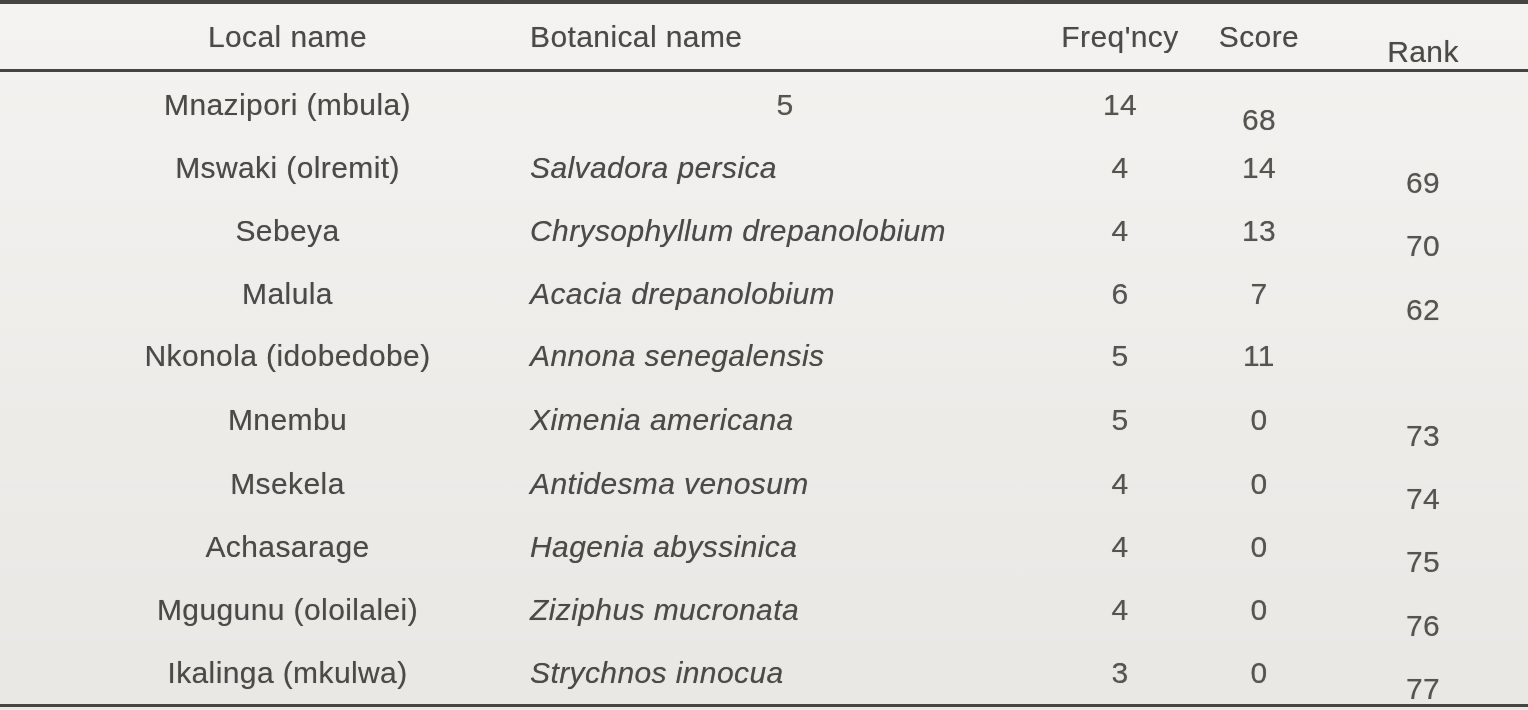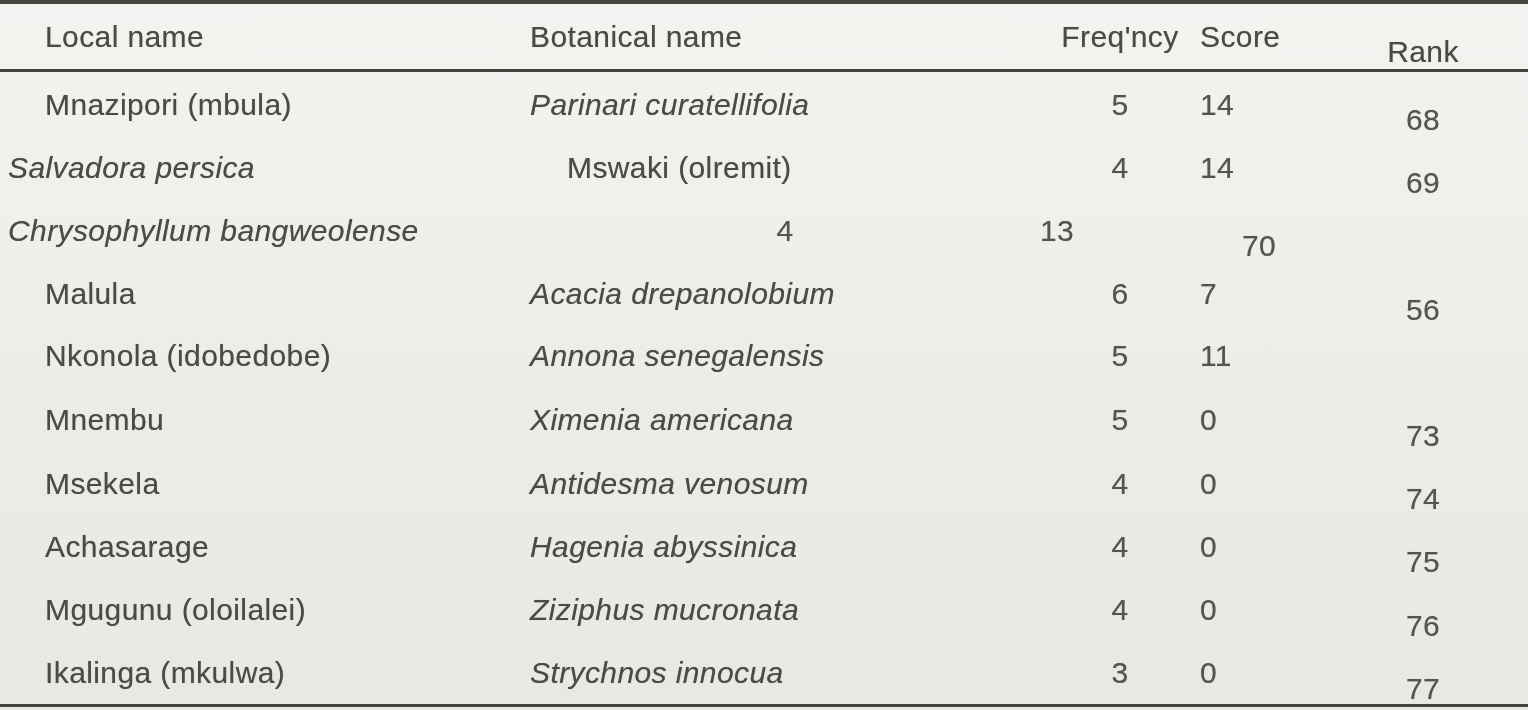--- a/index.html
+++ b/index.html
@@ -43,24 +43,24 @@
   }
   .data-row {
     height: 63.2px;
   }
   .cell {
     font-size: 30px;
     letter-spacing: 0.4px;
     white-space: nowrap;
     text-shadow: 0 0 0.7px rgba(75, 74, 71, 0.55);
   }
-  .col-local    { text-align: left; margin-left: 37px; }
+  .col-local    { text-align: center; margin-left: 37px; }
   .col-botanical{ text-align: left; font-style: italic; }
   .col-freq     { text-align: center; }
-  .col-score    { text-align: left; }
+  .col-score    { text-align: center; }
   .col-rank     { text-align: center; margin-top: 31px; }
   .header-row .cell {
     font-style: normal;
     color: var(--ink, #4b4a47);
   }
   .num {
     color: #55544f;
   }
 </style>
 </head>
@@ -73,47 +73,47 @@
       <div class="cell col-local">Local name</div>
       <div class="cell col-botanical">Botanical name</div>
       <div class="cell col-freq">Freq'ncy</div>
       <div class="cell col-score">Score</div>
       <div class="cell col-rank">Rank</div>
     </div>
 
     <div>
   <div class="row data-row">
     <div class="cell col-local">Mnazipori (mbula)</div>
-    <div class="cell col-botanical">Parinari curatellifolia</div>
     <div class="cell col-freq num">5</div>
     <div class="cell col-score num">14</div>
     <div class="cell col-rank num">68</div>
   </div>
 
   <div class="row data-row">
+    <div class="cell col-local">Mswaki (olremit)</div>
     <div class="cell col-botanical">Salvadora persica</div>
-    <div class="cell col-local">Mswaki (olremit)</div>
     <div class="cell col-freq num">4</div>
     <div class="cell col-score num">14</div>
     <div class="cell col-rank num">69</div>
   </div>
 
   <div class="row data-row">
-    <div class="cell col-botanical">Chrysophyllum bangweolense</div>
+    <div class="cell col-local">Sebeya</div>
+    <div class="cell col-botanical">Chrysophyllum drepanolobium</div>
     <div class="cell col-freq num">4</div>
     <div class="cell col-score num">13</div>
     <div class="cell col-rank num">70</div>
   </div>
 
   <div class="row data-row">
     <div class="cell col-local">Malula</div>
     <div class="cell col-botanical">Acacia drepanolobium</div>
     <div class="cell col-freq num">6</div>
     <div class="cell col-score num">7</div>
-    <div class="cell col-rank num">56</div>
+    <div class="cell col-rank num">62</div>
   </div>
 
   <div class="row data-row">
     <div class="cell col-local">Nkonola (idobedobe)</div>
     <div class="cell col-botanical">Annona senegalensis</div>
     <div class="cell col-freq num">5</div>
     <div class="cell col-score num">11</div>
   </div>
 
   <div class="row data-row">

